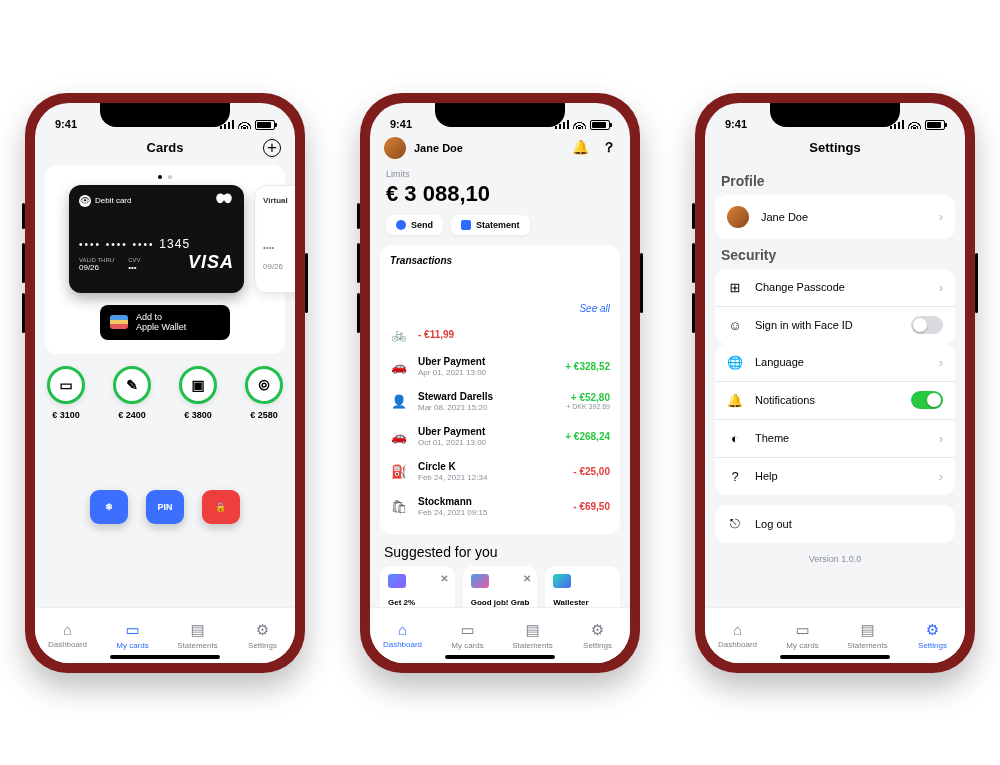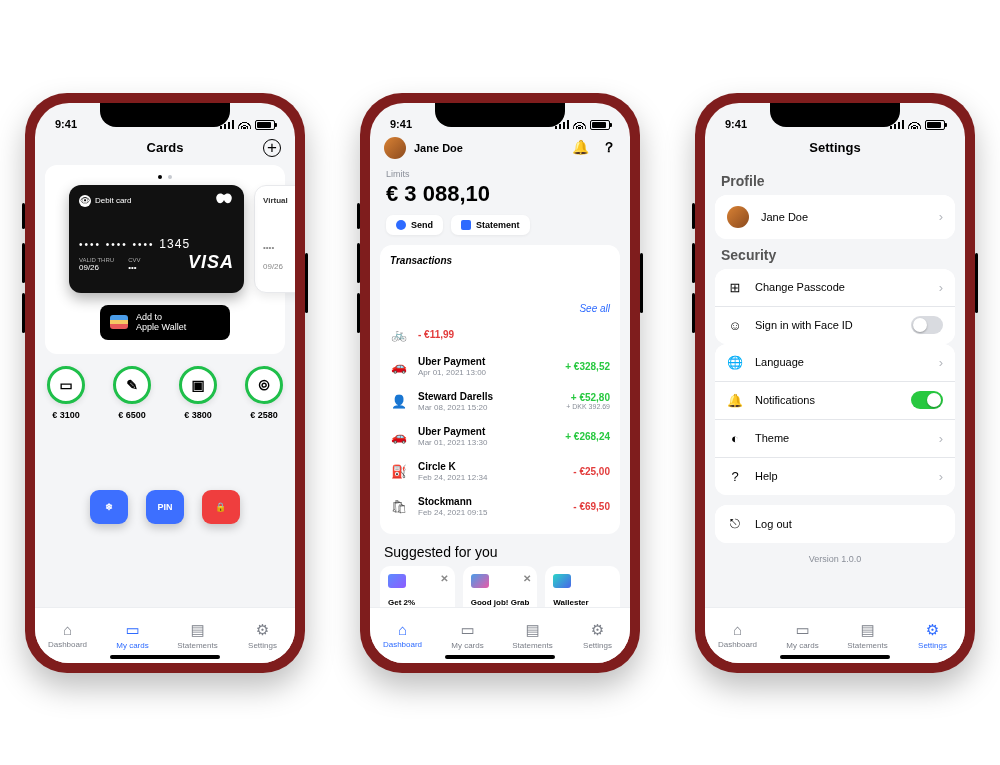--- a/index.html
+++ b/index.html
@@ -194,21 +194,21 @@
         <div class="limit">
               <div class="limit-ring">
                 <span>▭</span>
               </div>
               <span>€ 3100</span>
             </div>
         <div class="limit">
               <div class="limit-ring">
                 <span>✎</span>
               </div>
-              <span>€ 6500</span>
+              <span>€ 2400</span>
             </div>
         <div class="limit">
               <div class="limit-ring">
                 <span>▣</span>
               </div>
               <span>€ 3800</span>
             </div>
         <div class="limit">
               <div class="limit-ring">
                 <span>⦾</span>
@@ -322,21 +322,21 @@
                 </div>
                 <div>
                   <div class="tx-amt pos">+ €52,80</div>
                   <div class="tx-sub">+ DKK 392.69</div>
                 </div>
               </div>
               <div class="tx">
                 <span class="tx-ic">🚗</span>
                 <div class="tx-body">
                   <div class="tx-name">Uber Payment</div>
-                  <div class="tx-date">Mar 01, 2021  13:30</div>
+                  <div class="tx-date">Oct 01, 2021  13:00</div>
                 </div>
                 <div>
                   <div class="tx-amt pos">+ €268,24</div>
                 </div>
               </div>
               <div class="tx">
                 <span class="tx-ic">⛽</span>
                 <div class="tx-body">
                   <div class="tx-name">Circle K</div>
                   <div class="tx-date">Feb 24, 2021  12:34</div>

